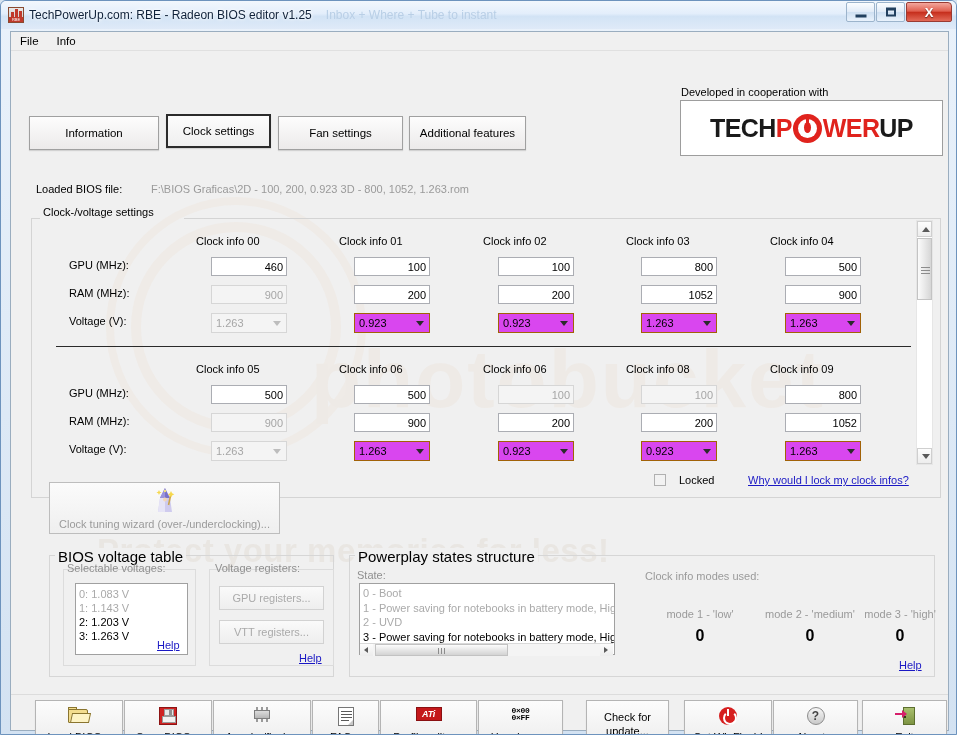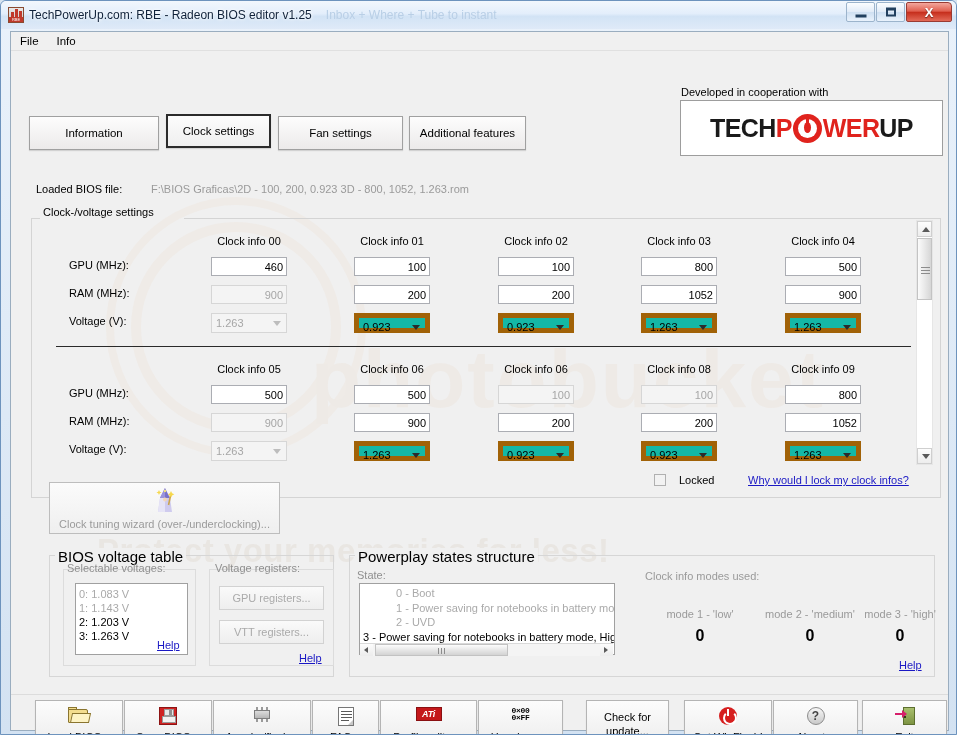--- a/index.html
+++ b/index.html
@@ -155,31 +155,31 @@
     position:absolute; left:20px; top:186px; width:910px; height:280px;
     border:1px solid #d4d4d4; border-top:none;
     background:transparent;
   }
   #groupbox .gtop-l { position:absolute; left:0; top:0; width:8px; height:1px; background:#d4d4d4; }
   #groupbox .gtop-r { position:absolute; left:152px; top:0; right:0; height:1px; background:#d4d4d4; }
   #group-title { position:absolute; left:28px; top:174px; font-size:11px; background:#f0f0f0; padding:0 4px; z-index:3;}
 
   
   .rowlabel { position:absolute; font-size:11px; color:#000; }
-  .colhead  { position:absolute; font-size:11px; color:#000; text-align:center; }
+  .colhead  { position:absolute; font-size:11px; color:#000; }
   .tbox {
     position:absolute; width:76px; height:19px;
     border:1px solid #abadb3; background:#fff;
     font-size:11px; text-align:right; color:#000;
     padding:2px 3px 0 0; line-height:15px;
   }
   .tbox.dis { background:#f4f4f4; border:1px solid #d6d6d6; color:#a6a6a6; }
   .cbox {
     position:absolute; width:76px; height:20px;
-    border:5px solid #a16207; background:#14b8a6;
+    border:1px solid #a16207; background:#d946ef;
     font-size:11px; color:#000; padding:2px 0 0 4px; line-height:15px;
   }
   .cbox.dis { background:#f4f4f4; border:1px solid #d6d6d6; color:#a6a6a6; }
   .cbox .arw {
     position:absolute; right:5px; top:7px;
     width:0; height:0; border-left:4px solid transparent;
     border-right:4px solid transparent; border-top:5px solid #2b2b2b;
   }
   .cbox.dis .arw { border-top-color:#bdbdbd; }
   #divline { position:absolute; left:45px; top:314px; width:855px; height:1px; background:#2a2a2a; }
@@ -256,21 +256,21 @@
   #vr-help { position:absolute; left:288px; top:620px; font-size:11px; color:#1a18c4; text-decoration:underline; }
 
   #pp-panel { left:338px; top:523px; width:586px; height:122px; }
   #pp-title { left:344px; top:516px; }
   #pp-state-lbl { left:346px; top:537px; }
   #pp-list {
     position:absolute; left:348px; top:551px; width:256px; height:72px;
     border:1px solid #a0a0a0; background:#fff; padding:2px 0 0 3px; overflow:hidden;
   }
   .pp-item { font-size:11px; line-height:14.5px; white-space:nowrap; }
-  .pp-item.dim { color:#aaa;margin-left:33px; }
+  .pp-item.dim { color:#aaa; }
   #pp-hscroll {
     position:absolute; left:349px; top:611px; width:253px; height:13px;
     background:#f4f4f4; border-top:1px solid #d9d9d9;
     display:flex; align-items:center;
   }
   .hsb-btn { width:13px; height:12px; background:linear-gradient(#fcfcfc,#ececec); position:relative; }
   .hsb-btn .ar { position:absolute; top:3px; width:0; height:0;
                  border-top:3.5px solid transparent; border-bottom:3.5px solid transparent; }
   .hsb-left .ar  { left:4px; border-right:4px solid #5a5a5a; }
   .hsb-right .ar { left:4px; border-left:4px solid #5a5a5a; }

